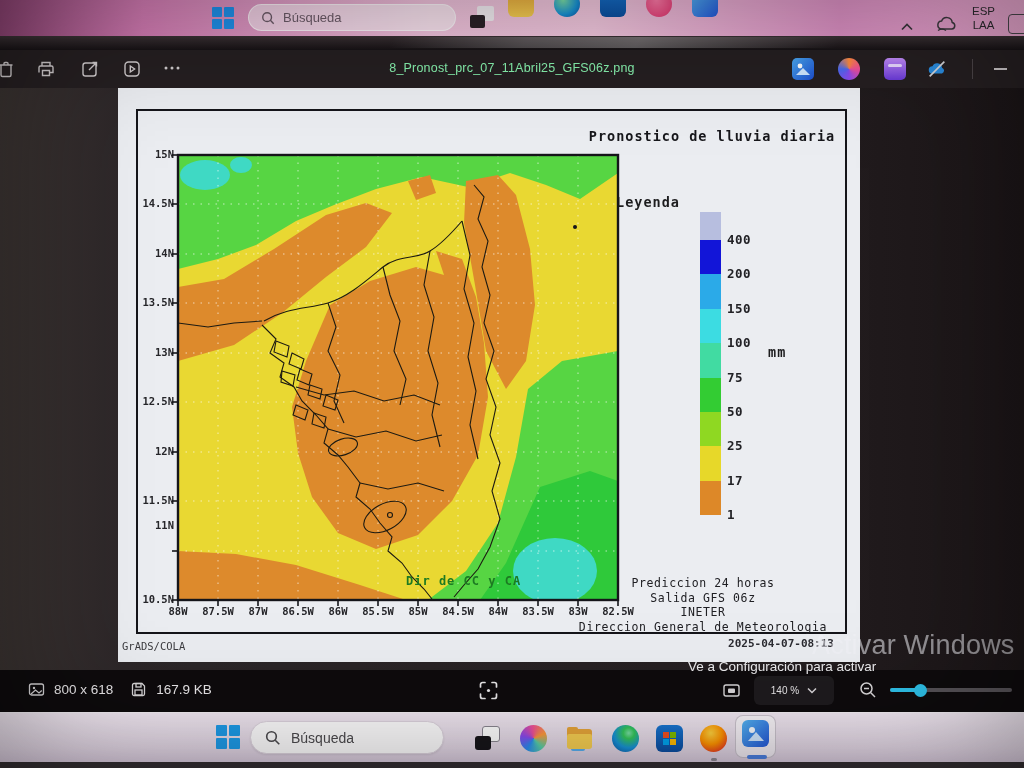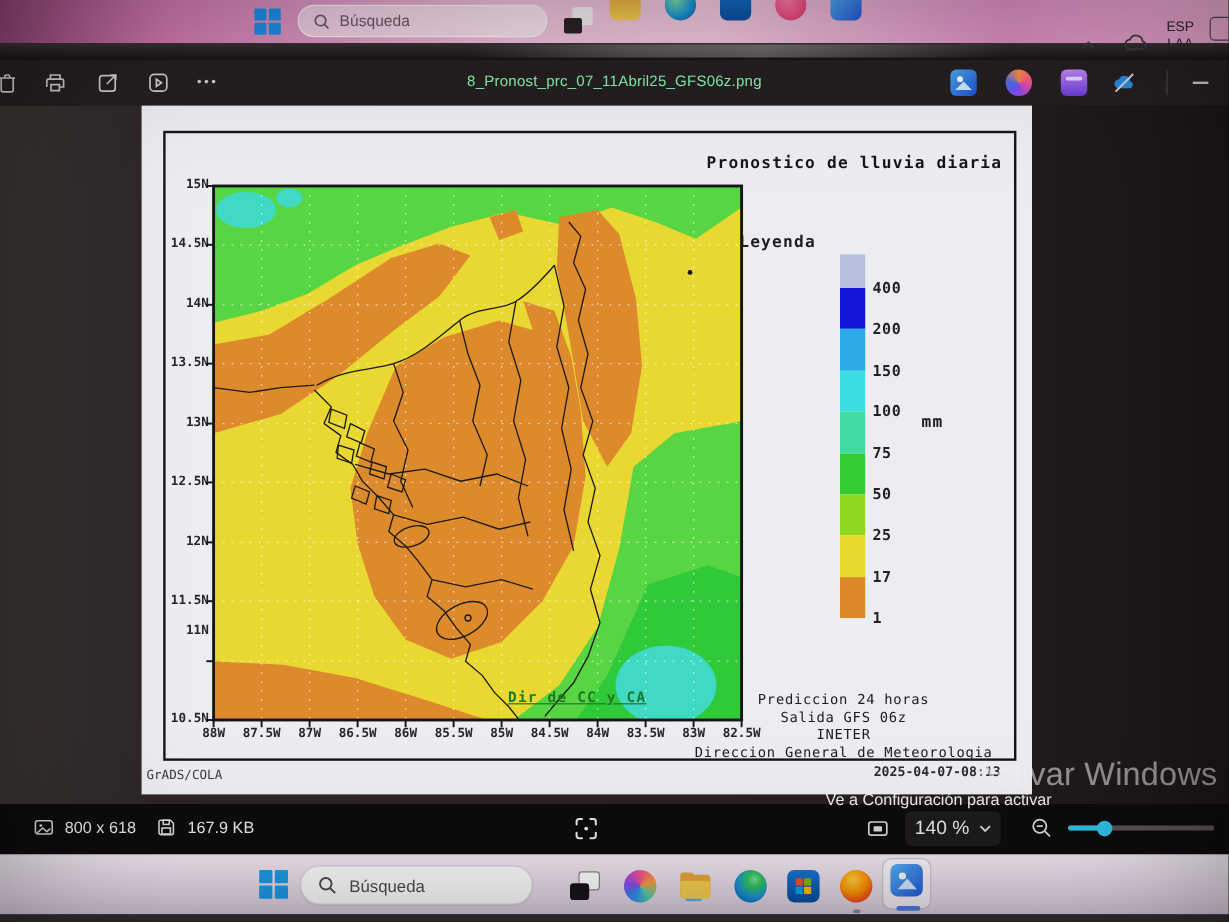--- a/index.html
+++ b/index.html
@@ -56,40 +56,40 @@
 
   #chart-title { position:absolute; left:452px; top:40px; width:284px; text-align:center;
      font-weight:700; font-size:13.5px; letter-spacing:1px; color:#17171b; }
   #chart-title .t2 { margin-top:9px; }
   #legend-title { position:absolute; left:498px; top:106px; font-weight:700; font-size:13.5px; letter-spacing:1px; }
   #legend-bar { position:absolute; left:582px; top:124px; width:21px; height:304px; display:flex; flex-direction:column; }
   #legend-bar .seg { width:21px; height:34.4px; }
   #legend-bar .seg:first-child { height:28px; }
   .leg-lab { position:absolute; left:609px; font-size:12.5px; font-weight:700; color:#222226; letter-spacing:.5px; }
   #unit { position:absolute; left:650px; top:256px; font-size:13.5px; font-weight:700; letter-spacing:1px; }
-  #map-note { position:absolute; left:288px; top:486px; width:150px; text-align:center;
-     color:#1c7a22; font-weight:700; font-size:12px; letter-spacing:1px;text-decoration:underline; }
+  #map-note { position:absolute; left:288px; top:486px; width:150px; 
+     color:#1c7a22; font-weight:700; font-size:12px; letter-spacing:1px; }
   #info-block { position:absolute; left:432px; top:488px; width:306px; text-align:center;
      font-size:11.5px; letter-spacing:.6px; color:#202024; line-height:14.5px; }
   #credit { position:absolute; left:4px; top:552px; font-size:10.5px; color:#3c3c40; }
   #timestamp { position:absolute; right:26px; top:549px; font-size:11px; font-weight:700; color:#2c2c32; }
 
   .wm1 { position:absolute; left:812px; top:630px; z-index:50; color:rgba(242,242,247,.55);
      font-size:27px; font-weight:400; letter-spacing:.2px; }
   .wm2 { position:absolute; left:688px; top:659px; z-index:50; color:rgba(252,252,254,.93); font-size:13.5px; }
 
   
   #statusbar { position:absolute; left:0; top:670px; width:1024px; height:42px; background:#0e0b0d; color:#e8e6e8; }
   .sb-left { position:absolute; left:28px; top:11px; display:flex; align-items:center; gap:9px; font-size:13.5px; }
   .sb-ic { width:17px; height:17px; color:#d8d6d8; }
   .sb-ic svg { width:17px; height:17px; display:block; }
   #sb-scan { position:absolute; left:478px; top:10px; width:21px; height:21px; color:#e8e6e8; }
   #sb-fit { position:absolute; left:722px; top:11px; width:19px; height:19px; color:#d8d6d8; }
   #sb-zoombox { position:absolute; left:754px; top:6px; width:80px; height:29px; background:#1e1b1e;
-     border-radius:6px; display:flex; align-items:center; justify-content:center; gap:8px; font-size:16px; }
+     border-radius:6px; display:flex; align-items:center; justify-content:center; gap:8px; font-size:10px; }
   #sb-zoomout { position:absolute; left:858px; top:10px; width:20px; height:20px; color:#d8d6d8; }
   #sb-slider { position:absolute; left:890px; top:18px; width:122px; height:4px; }
   #sb-slider .track { position:absolute; inset:0; background:#565257; border-radius:2px; }
   #sb-slider .fill { position:absolute; left:0; top:0; width:30px; height:4px; border-radius:2px; }
   #sb-slider .knob { position:absolute; left:24px; top:-4.5px; width:13px; height:13px; border-radius:50%; }
 
   
   #taskbar { position:absolute; left:0; top:712px; width:1024px; height:50px;
      background:linear-gradient(180deg,#f1e8f2 0%,#e2d6e4 70%,#d6c8da 100%); border-top:1px solid rgba(255,255,255,.7); }
   #bottom-edge { position:absolute; left:0; top:762px; width:1024px; height:6px; background:#332e31; }
@@ -100,21 +100,21 @@
      background:#fdfcfd; border:1px solid #ddd3de; box-shadow:0 1px 2px rgba(0,0,0,.08);
      display:flex; align-items:center; gap:10px; padding:0 14px; color:#4c4a4e; font-size:14px; }
   .tk-ic { position:absolute; top:12px; width:27px; height:27px; border-radius:6px; }
   #tk-taskview { background:transparent; }
   #tk-taskview .b1 { position:absolute; right:1px; top:1px; width:18px; height:16px; background:#fff; border:1px solid #8a8690; border-radius:3px; }
   #tk-taskview .b2 { position:absolute; left:1px; bottom:2px; width:16px; height:14px; background:#17151a; border-radius:3px; }
   .run-dot { position:absolute; top:45px; width:6px; height:3px; border-radius:2px; background:#8d8792; }
   #tk-photos-box { position:absolute; left:735px; top:715px; width:41px; height:43px; border-radius:8px;
      background:rgba(255,255,255,.55); border:1px solid rgba(120,110,125,.35); }
   #tk-photos-line { position:absolute; left:747px; top:755px; width:20px; height:4px; border-radius:2px; background:#4a7ede; }
-  .tray { position:absolute; top:12px; color:#39363b;margin-top:12px; }
+  .tray { position:absolute; top:12px; color:#39363b; }
   #tray-lang { left:972px; top:5px; font-size:11.5px; line-height:13.5px; text-align:center; color:#2c2a2e; }
   #tray-partial { position:absolute; left:1008px; top:14px; width:22px; height:20px;
      border:1.6px solid #4a474c; border-radius:4px; }
 
   
   .folder-back { position:absolute; left:1px; top:4px; width:25px; height:19px; background:#e8a63a; border-radius:3px; }
   .folder-tab { position:absolute; left:1px; top:2px; width:11px; height:6px; background:#e8a63a; border-radius:2px 2px 0 0; }
   .folder-front { position:absolute; left:1px; top:9px; width:25px; height:15px; background:#f7cf52; border-radius:2px 2px 3px 3px; }
   .folder-strip { position:absolute; left:5px; top:18px; width:14px; height:8px; background:#58aef0; border-radius:2px; }
 </style>

